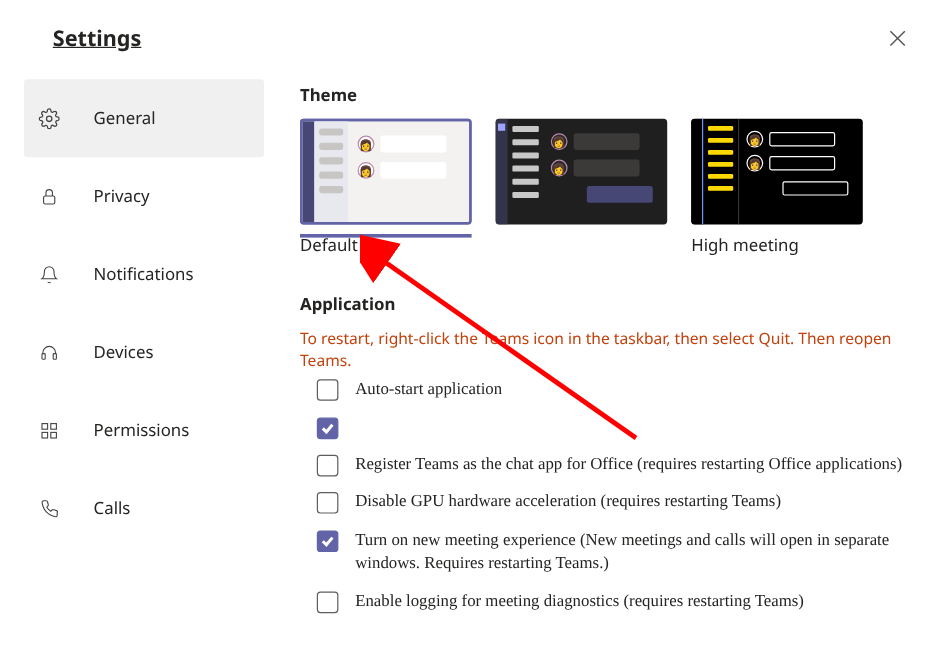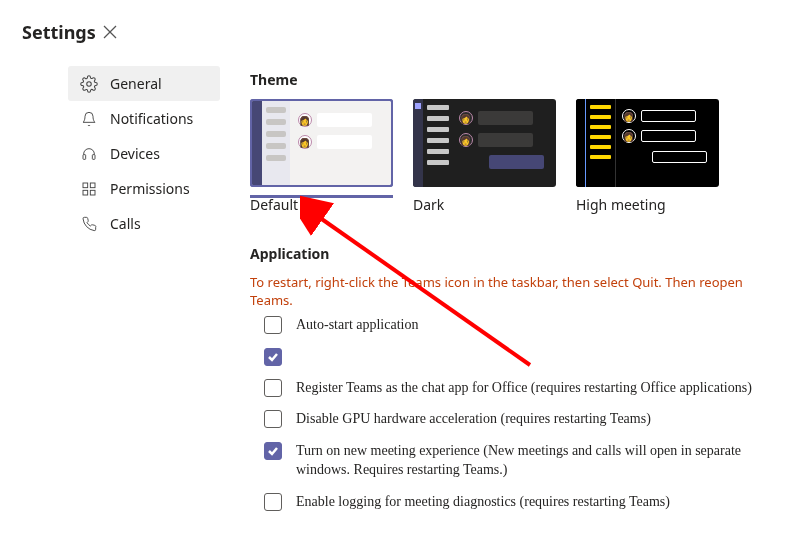--- a/index.html
+++ b/index.html
@@ -7,23 +7,25 @@
     margin: 0;
     font-family: "Segoe UI", -apple-system, system-ui, sans-serif;
     font-size: 14px;
     color: #252423;
     background: #fff;
     width: 790px;
     height: 552px;
     overflow: hidden;
   }
   .header {
-    padding: 18px 28px 10px 22px;
-    display: flex;
+    padding: 18px 28px 10px 44px;
+    display: flex;
+    justify-content: space-between;
     align-items: center;
+    text-decoration: underline;
   }
   .title {
     font-size: 18px;
     font-weight: 700;
   }
   .close {
     width: 28px; height: 28px;
     display: flex; align-items: center; justify-content: center;
     cursor: pointer;
     color: #555;
@@ -33,26 +35,25 @@
     display: flex;
     padding: 10px 20px 0 20px;
   }
   .sidebar {
     width: 200px;
     flex-shrink: 0;
   }
   .nav-item {
     display: flex;
     align-items: center;
-    gap: 12px;
-    padding: 8px 12px;
+    gap: 28px;
+    padding: 23px 12px;
     border-radius: 3px;
     cursor: pointer;
     color: #252423;
-    margin-left: 48px;
   }
   .nav-item.active {
     background: #f0f0f0;
   }
   .nav-icon {
     width: 18px; height: 18px;
     display: flex; align-items: center; justify-content: center;
   }
   .nav-icon svg { stroke: #444; fill: none; stroke-width: 1.4; }
   .main {
@@ -178,20 +179,29 @@
           <svg width="18" height="18" viewBox="0 0 24 24">
             <circle cx="12" cy="12" r="3"></circle>
             <path d="M19.4 15a1.65 1.65 0 0 0 .33 1.82l.06.06a2 2 0 1 1-2.83 2.83l-.06-.06a1.65 1.65 0 0 0-1.82-.33 1.65 1.65 0 0 0-1 1.51V21a2 2 0 1 1-4 0v-.09a1.65 1.65 0 0 0-1-1.51 1.65 1.65 0 0 0-1.82.33l-.06.06a2 2 0 1 1-2.83-2.83l.06-.06a1.65 1.65 0 0 0 .33-1.82 1.65 1.65 0 0 0-1.51-1H3a2 2 0 1 1 0-4h.09a1.65 1.65 0 0 0 1.51-1 1.65 1.65 0 0 0-.33-1.82l-.06-.06a2 2 0 1 1 2.83-2.83l.06.06a1.65 1.65 0 0 0 1.82.33h0a1.65 1.65 0 0 0 1-1.51V3a2 2 0 1 1 4 0v.09a1.65 1.65 0 0 0 1 1.51h0a1.65 1.65 0 0 0 1.82-.33l.06-.06a2 2 0 1 1 2.83 2.83l-.06.06a1.65 1.65 0 0 0-.33 1.82v0a1.65 1.65 0 0 0 1.51 1H21a2 2 0 1 1 0 4h-.09a1.65 1.65 0 0 0-1.51 1z"></path>
           </svg>
         </span>
       <span>General</span>
     </div>
     <div class="nav-item">
       <span class="nav-icon">
           <svg width="16" height="16" viewBox="0 0 24 24">
+            <rect x="5" y="11" width="14" height="10" rx="2"></rect>
+            <path d="M8 11V7a4 4 0 0 1 8 0v4"></path>
+          </svg>
+        </span>
+      <span>Privacy</span>
+    </div>
+    <div class="nav-item">
+      <span class="nav-icon">
+          <svg width="16" height="16" viewBox="0 0 24 24">
             <path d="M18 8a6 6 0 0 0-12 0c0 7-3 9-3 9h18s-3-2-3-9"></path>
             <path d="M13.73 21a2 2 0 0 1-3.46 0"></path>
           </svg>
         </span>
       <span>Notifications</span>
     </div>
     <div class="nav-item">
       <span class="nav-icon">
           <svg width="16" height="16" viewBox="0 0 24 24">
             <path d="M4 13v-1a8 8 0 0 1 16 0v1"></path>
@@ -268,21 +278,20 @@
               </div>
             <div class="arow r2">
                 <span class="av">👩</span>
                 <div class="bub"></div>
               </div>
             <div class="arow r3">
                 <div class="bub accent"></div>
               </div>
           </div>
         </div>
-        <div class="label">Dark</div>
       </div>
       <div class="theme">
         <div class="preview pv-hc">
           <div class="rail"></div>
           <div class="side">
               <div class="srow"></div>
               <div class="srow"></div>
               <div class="srow"></div>
               <div class="srow"></div>
               <div class="srow"></div>

